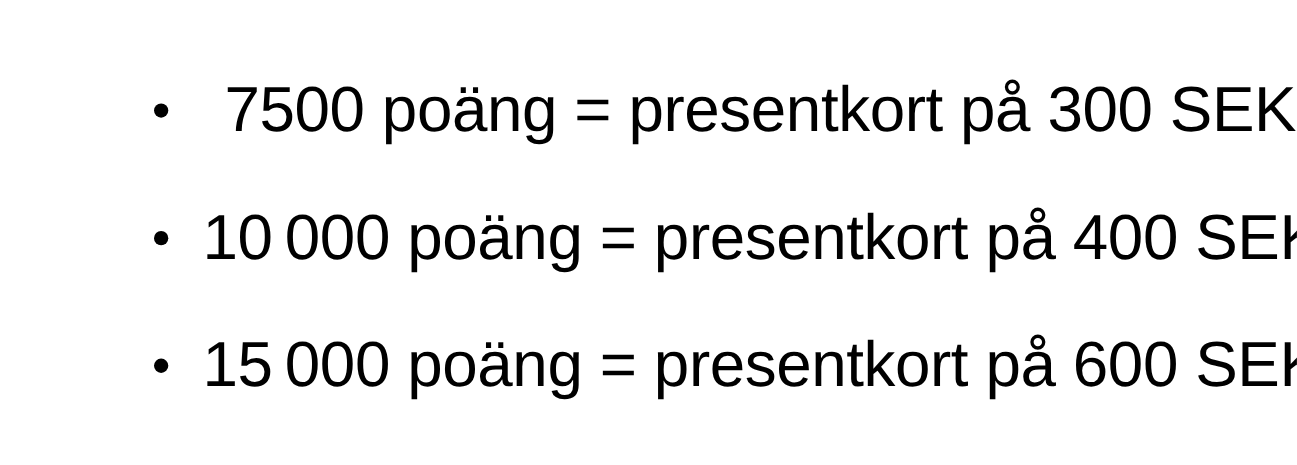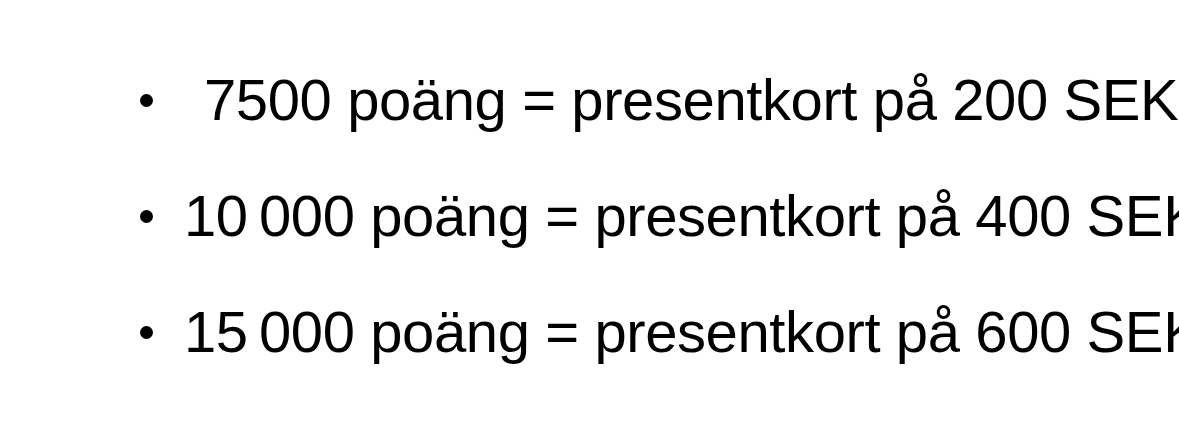--- a/index.html
+++ b/index.html
@@ -67,21 +67,21 @@
   }
 </style>
 </head>
 <body>
 
 <div class="page">
   <ul class="reward-list">
 
     <li class="reward-item row-1">
       <span class="bullet-marker"></span>
-      <span class="reward-text">7500 poäng = presentkort på 200 SEK</span>
+      <span class="reward-text">7500 poäng = presentkort på 300 SEK</span>
     </li>
 
     <li class="reward-item row-2">
       <span class="bullet-marker"></span>
       <span class="reward-text">10 000 poäng = presentkort på 400 SEK</span>
     </li>
 
     <li class="reward-item row-3">
       <span class="bullet-marker"></span>
       <span class="reward-text">15 000 poäng = presentkort på 600 SEK</span>

